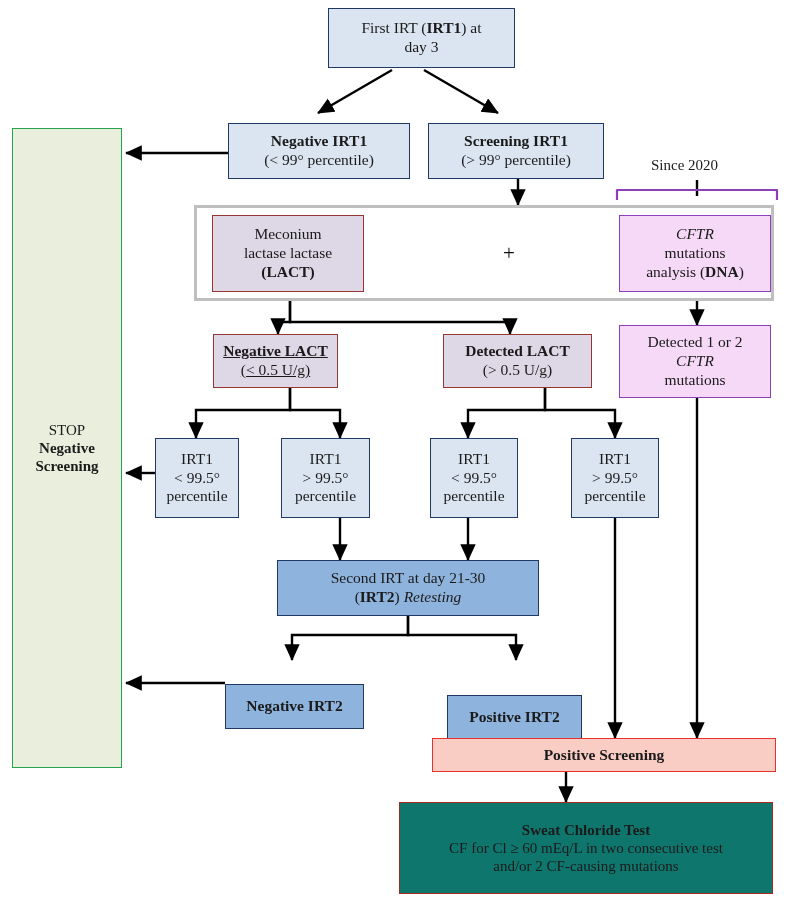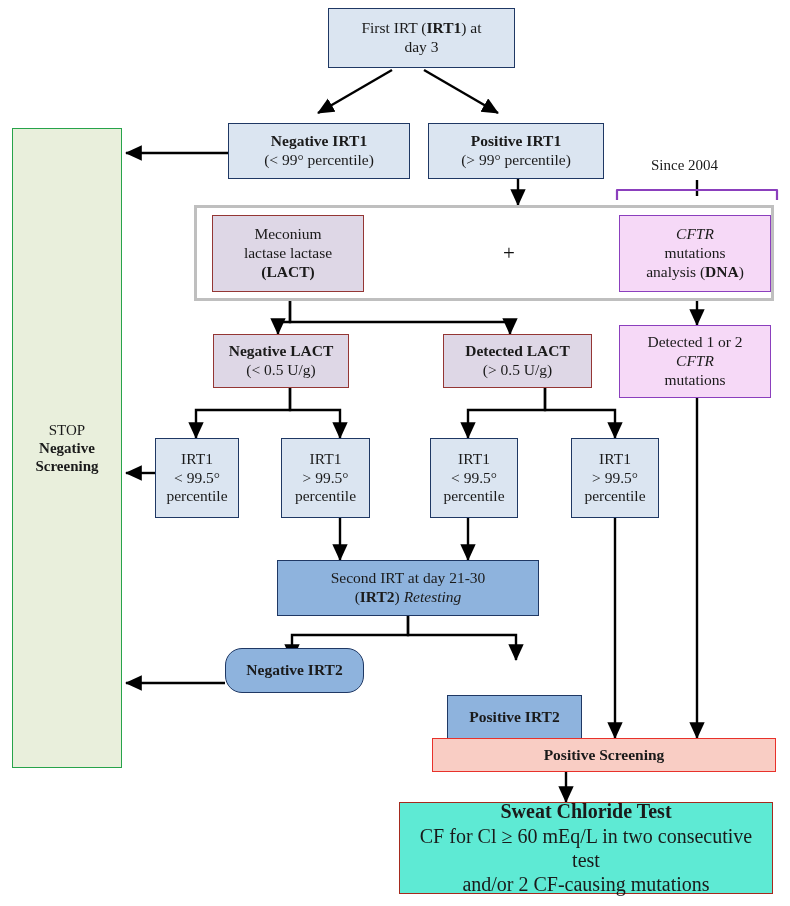--- a/index.html
+++ b/index.html
@@ -10,21 +10,21 @@
 
   .node{position:absolute;box-sizing:border-box;display:flex;align-items:center;
         justify-content:center;text-align:center;line-height:1.22;}
   .node .inner{width:100%;padding:2px 4px;}
 
   .blue{background:#dbe5f1;border:1.6px solid #1f3864;font-size:15.5px;}
   .blue-dark{background:#8eb3dd;border:1.6px solid #1f3864;font-size:15.5px;}
   .lact{background:#ded7e6;border:1.6px solid #943634;font-size:15.5px;}
   .cftr{background:#f6d9f7;border:1.6px solid #8b3fbd;font-size:15.5px;}
   .pinkbar{background:#f9cdc4;border:1.9px solid #e8312a;font-size:15.5px;}
-  .orange{background:#5eead4;border:1.9px solid #a52a1e;font-size:20px;}
+  .orange{background:#0f766e;border:1.9px solid #a52a1e;font-size:15px;}
   .greenbox{background:#e9efdc;border:1.8px solid #27a34a;font-size:15px;}
   .graywrap{background:transparent;border:3px solid #bfbfbf;}
 
   .b{font-weight:bold;}
   .it{font-style:italic;}
   .plus{position:absolute;font-size:21px;line-height:1;color:#111;}
   .since{position:absolute;font-size:15px;color:#1a1a1a;white-space:nowrap;}
   .stoptxt{font-size:15px;}
 </style>
 </head>
@@ -94,26 +94,26 @@
 
   <div class="node blue" style="left:228px;top:123px;width:182px;height:56px;">
     <div class="inner">
       <span class="b">Negative IRT1</span><br>
       <span>(&lt; 99° percentile)</span>
     </div>
   </div>
 
   <div class="node blue" style="left:428px;top:123px;width:176px;height:56px;">
     <div class="inner">
-      <span class="b">Positive IRT1</span><br>
+      <span class="b">Screening IRT1</span><br>
       <span>(&gt; 99° percentile)</span>
     </div>
   </div>
 
-  <div class="since" style="left:651px;top:157px;">Since 2004</div>
+  <div class="since" style="left:651px;top:157px;">Since 2020</div>
 
   <div class="node graywrap" style="left:194px;top:205px;width:580px;height:96px;"></div>
 
   <div class="plus" style="left:503px;top:243px;">+</div>
 
   <div class="node lact" style="left:212px;top:215px;width:152px;height:77px;">
     <div class="inner">
       <span>Meconium</span><br>
       <span>lactase lactase</span><br>
       <span class="b">(LACT)</span>
@@ -121,21 +121,21 @@
   </div>
 
   <div class="node cftr" style="left:619px;top:215px;width:152px;height:77px;">
     <div class="inner">
       <span class="it">CFTR</span><br>
       <span>mutations</span><br>
       <span>analysis (</span><span class="b">DNA</span><span>)</span>
     </div>
   </div>
 
-  <div class="node lact" style="left:213px;top:334px;width:136px;height:54px;">
+  <div class="node lact" style="left:213px;top:334px;width:125px;height:54px;text-decoration:underline;">
     <div class="inner">
       <span class="b">Negative LACT</span><br>
       <span>(&lt; 0.5 U/g)</span>
     </div>
   </div>
 
   <div class="node lact" style="left:443px;top:334px;width:149px;height:54px;">
     <div class="inner">
       <span class="b">Detected LACT</span><br>
       <span>(&gt; 0.5 U/g)</span>
@@ -182,21 +182,21 @@
     </div>
   </div>
 
   <div class="node blue-dark" style="left:277px;top:560px;width:262px;height:56px;">
     <div class="inner">
       <span>Second IRT at day 21-30</span><br>
       <span>(</span><span class="b">IRT2</span><span>) </span><span class="it">Retesting</span>
     </div>
   </div>
 
-  <div class="node blue-dark" style="left:225px;top:648px;width:139px;height:45px;border-radius:17px;">
+  <div class="node blue-dark" style="left:225px;top:684px;width:139px;height:45px;">
     <div class="inner">
       <span class="b">Negative IRT2</span>
     </div>
   </div>
 
   <div class="node blue-dark" style="left:447px;top:695px;width:135px;height:45px;">
     <div class="inner">
       <span class="b">Positive IRT2</span>
     </div>
   </div>

